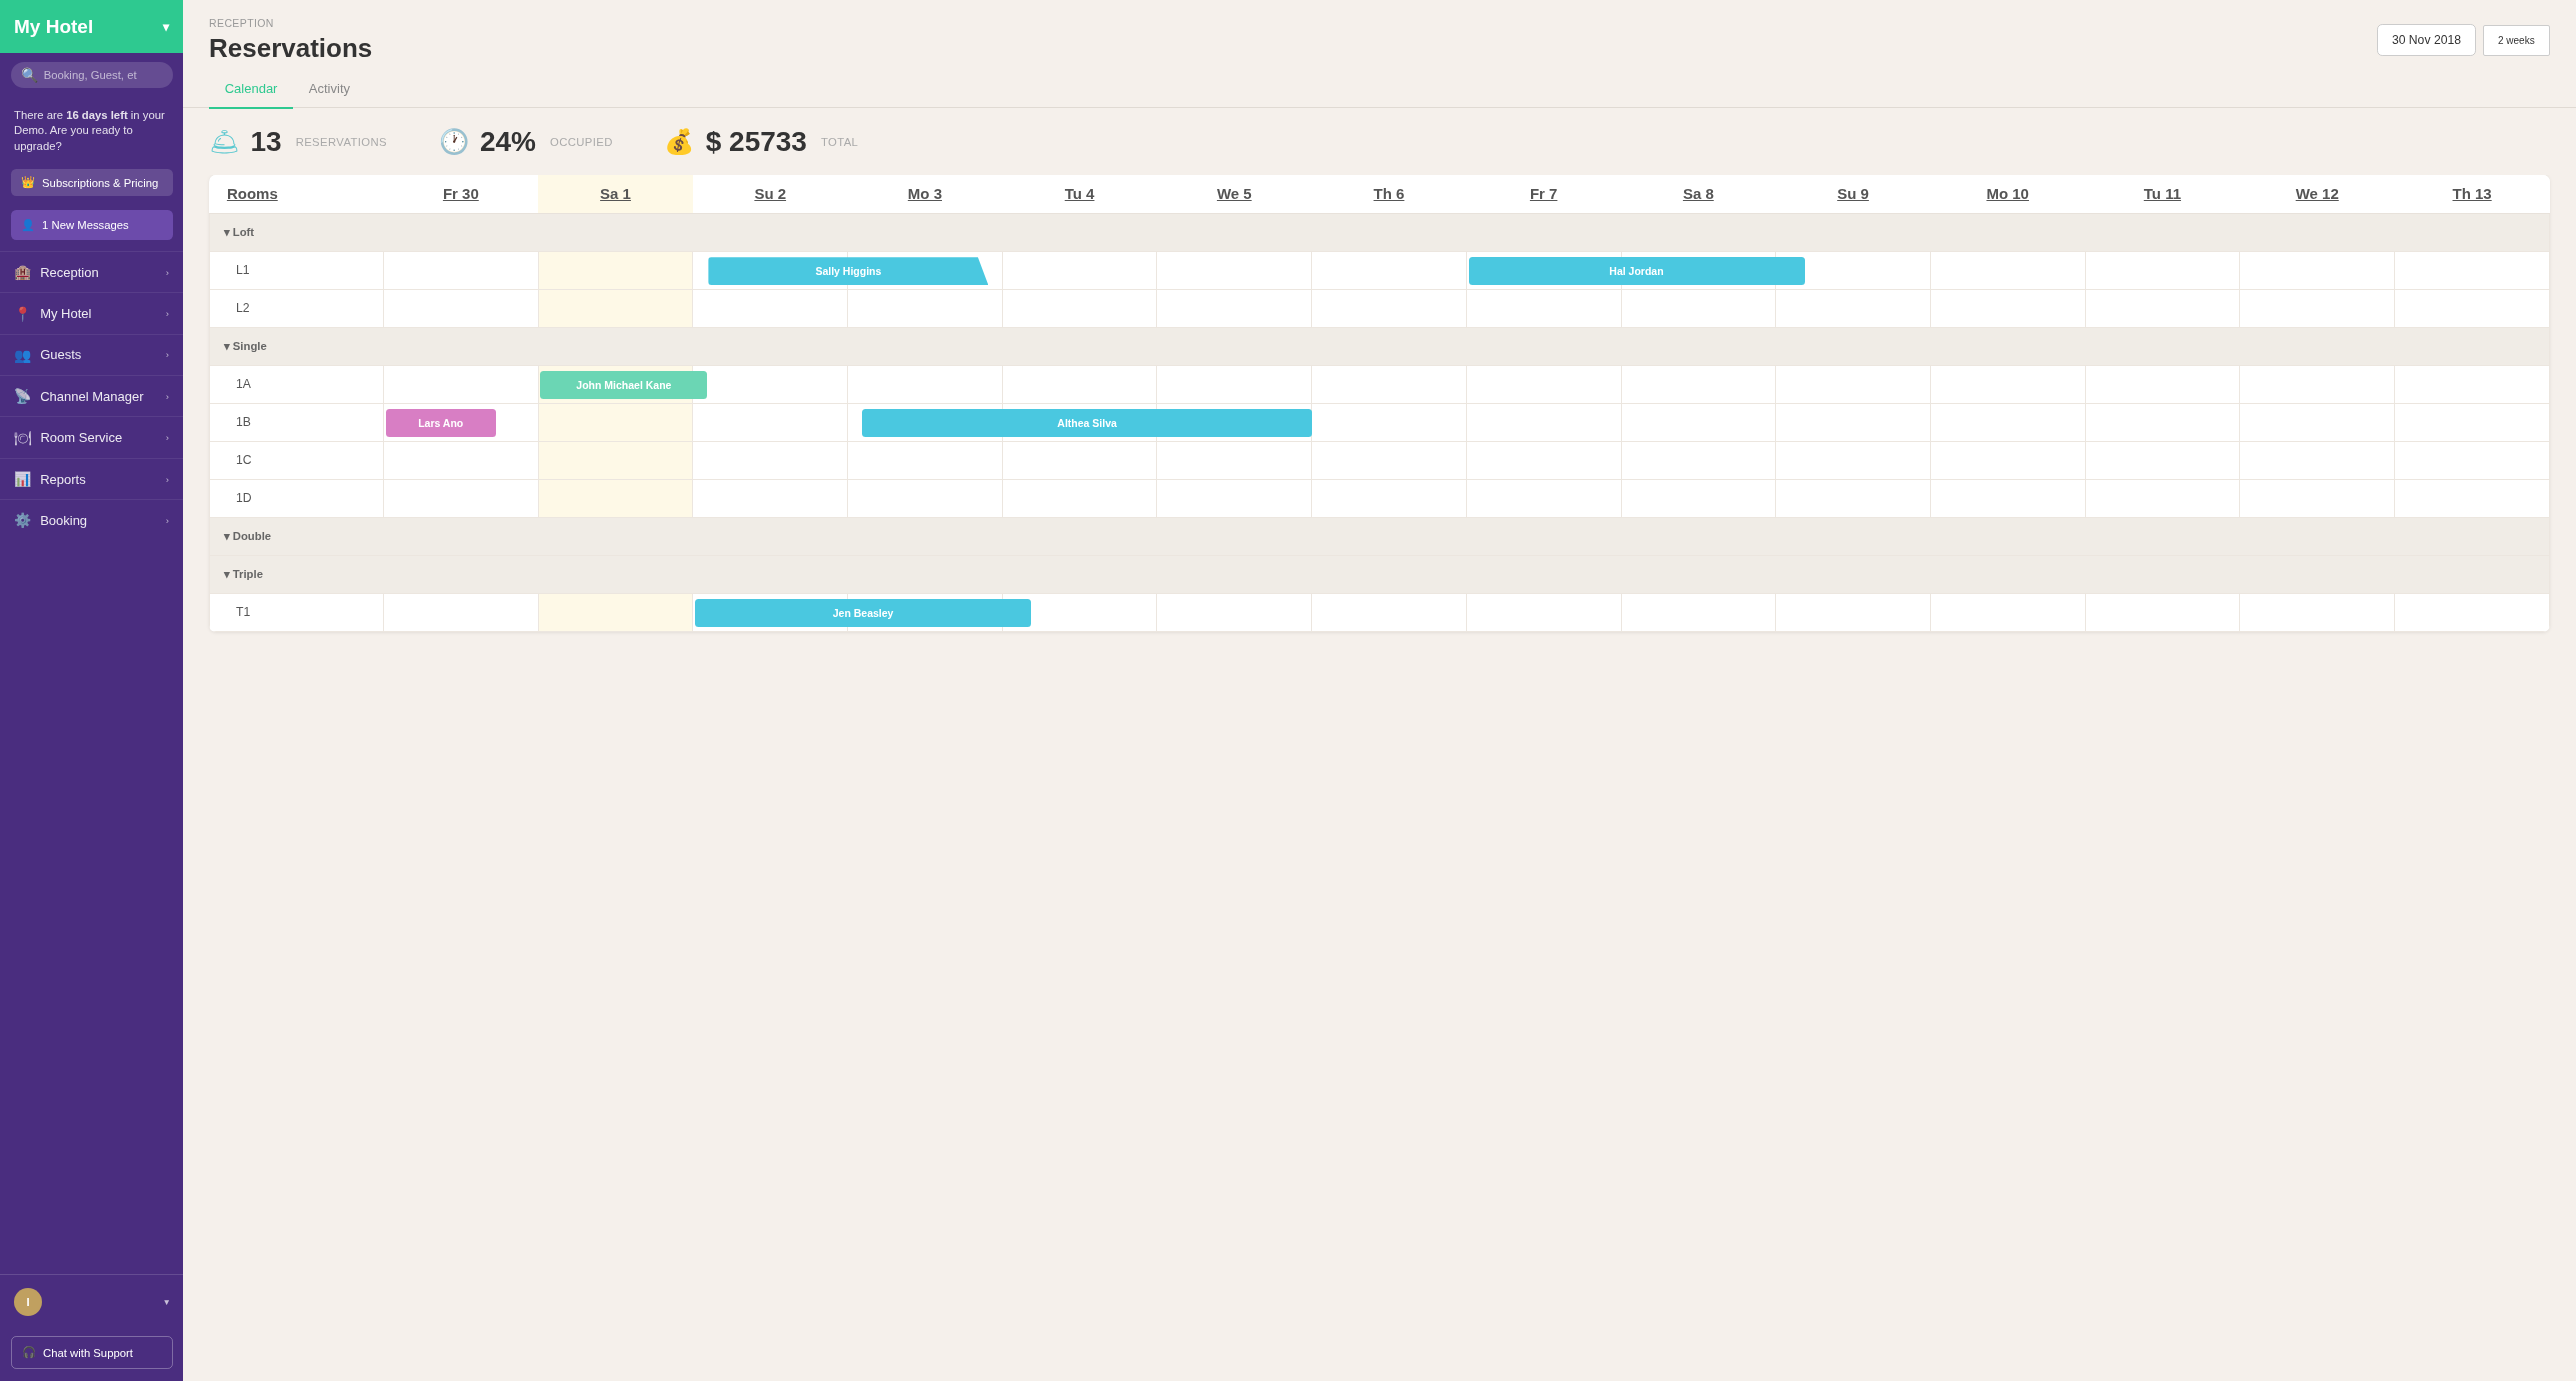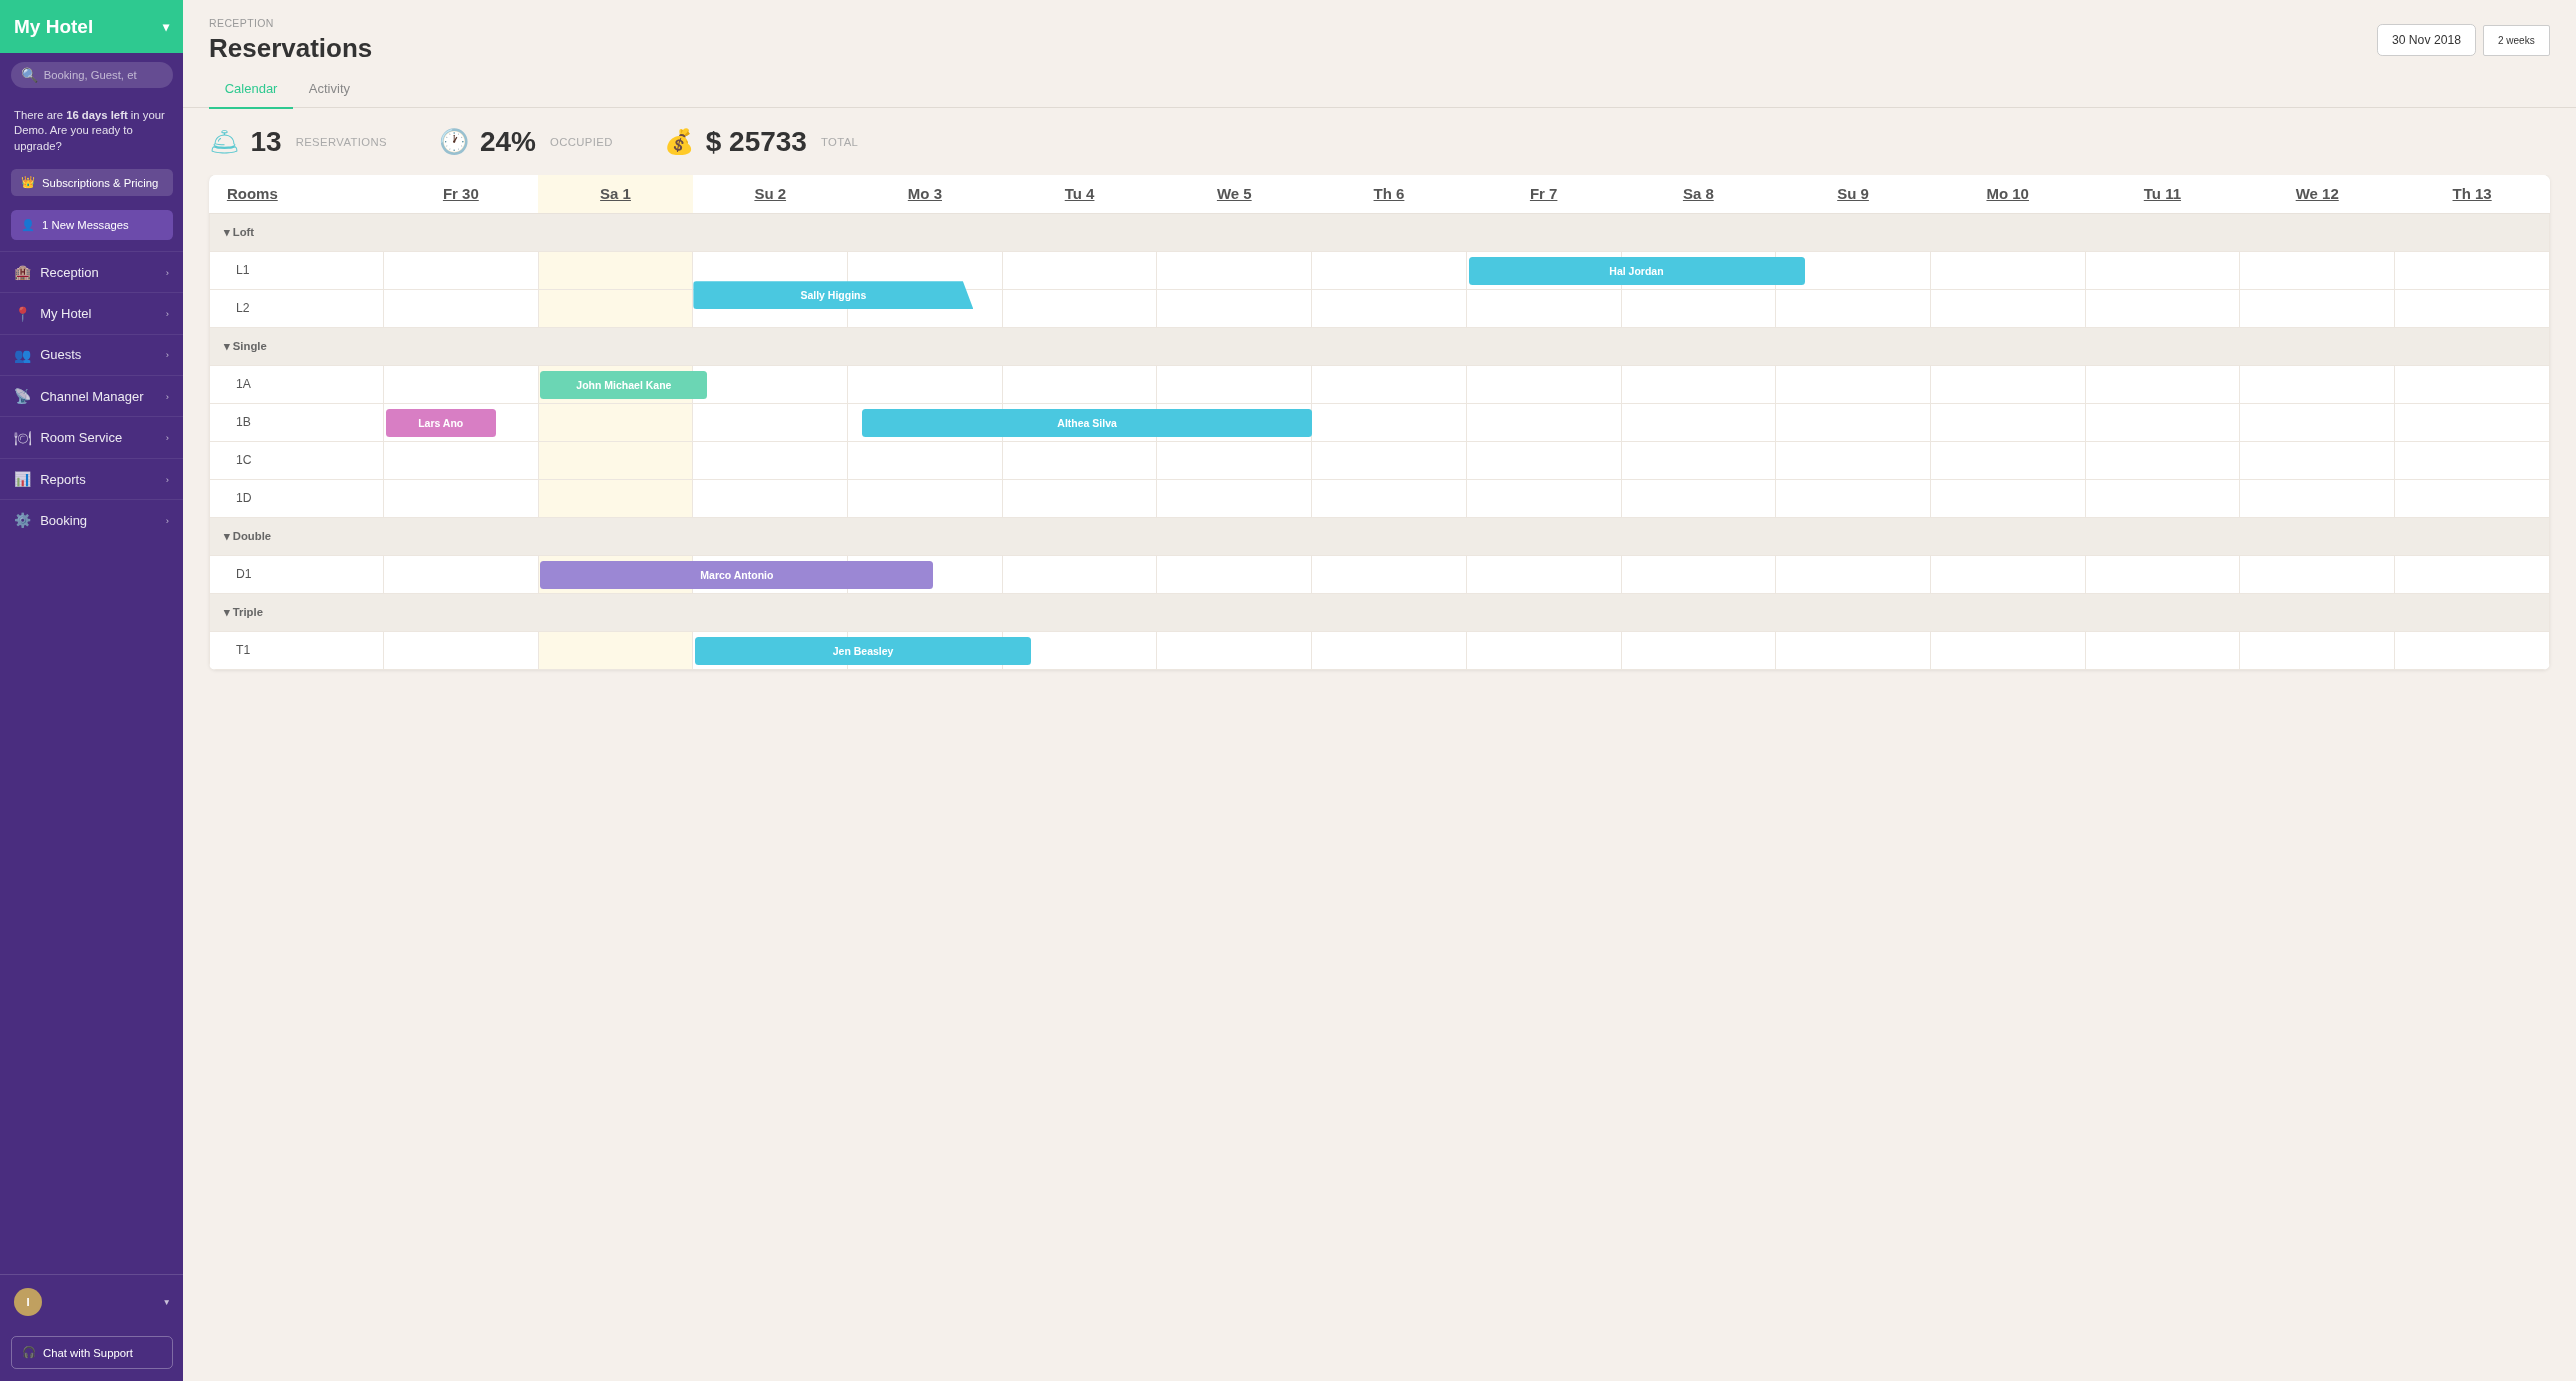--- a/index.html
+++ b/index.html
@@ -447,21 +447,21 @@
         </thead>
         <tbody>
           <tr class="category-row">
             <td colspan="15">▾ Loft</td>
           </tr>
           <tr>
             <td class="room-label">L1</td>
             <td style="position: relative;"></td>
             <td class="today-col" style="position: relative;"></td>
             <td style="position: relative; overflow: visible;">
-              <div class="res-bar" style="background: rgb(74, 200, 224); left: 0; width: 280px; border-radius: 3.5px 0px 0px 3.5px; clip-path: polygon(0px 0px, calc(100% - 10.5px) 0px, 100% 100%, 0px 100%); z-index: 3; margin-top: 24px;">Sally Higgins</div>
+              <div class="res-bar" style="background: rgb(74, 200, 224); left: 15px; width: 280px; border-radius: 3.5px 0px 0px 3.5px; clip-path: polygon(0px 0px, calc(100% - 10.5px) 0px, 100% 100%, 0px 100%); z-index: 3;">Sally Higgins</div>
             </td>
             <td style="position: relative;"></td>
             <td style="position: relative;"></td>
             <td style="position: relative;"></td>
             <td style="position: relative;"></td>
             <td style="position: relative; overflow: visible;">
               <div class="res-bar" style="background: rgb(74, 200, 224); left: 1.7px; width: 336px; z-index: 3;">Hal Jordan</div>
             </td>
             <td style="position: relative;"></td>
             <td style="position: relative;"></td>
@@ -560,39 +560,20 @@
             <td style="position: relative;"></td>
             <td style="position: relative;"></td>
             <td style="position: relative;"></td>
             <td style="position: relative;"></td>
             <td style="position: relative;"></td>
             <td style="position: relative;"></td>
           </tr>
           <tr class="category-row">
             <td colspan="15">▾ Double</td>
           </tr>
-          <tr>
-            <td class="room-label">D1</td>
-            <td style="position: relative;"></td>
-            <td class="today-col" style="position: relative; overflow: visible;">
-              <div class="res-bar" style="background: rgb(155, 135, 212); left: 1.7px; width: 393px; z-index: 3;">Marco Antonio</div>
-            </td>
-            <td style="position: relative;"></td>
-            <td style="position: relative;"></td>
-            <td style="position: relative;"></td>
-            <td style="position: relative;"></td>
-            <td style="position: relative;"></td>
-            <td style="position: relative;"></td>
-            <td style="position: relative;"></td>
-            <td style="position: relative;"></td>
-            <td style="position: relative;"></td>
-            <td style="position: relative;"></td>
-            <td style="position: relative;"></td>
-            <td style="position: relative;"></td>
-          </tr>
           <tr class="category-row">
             <td colspan="15">▾ Triple</td>
           </tr>
           <tr>
             <td class="room-label">T1</td>
             <td style="position: relative;"></td>
             <td class="today-col" style="position: relative;"></td>
             <td style="position: relative; overflow: visible;">
               <div class="res-bar" style="background: rgb(74, 200, 224); left: 1.7px; width: 336px; z-index: 3;">Jen Beasley</div>
             </td>

